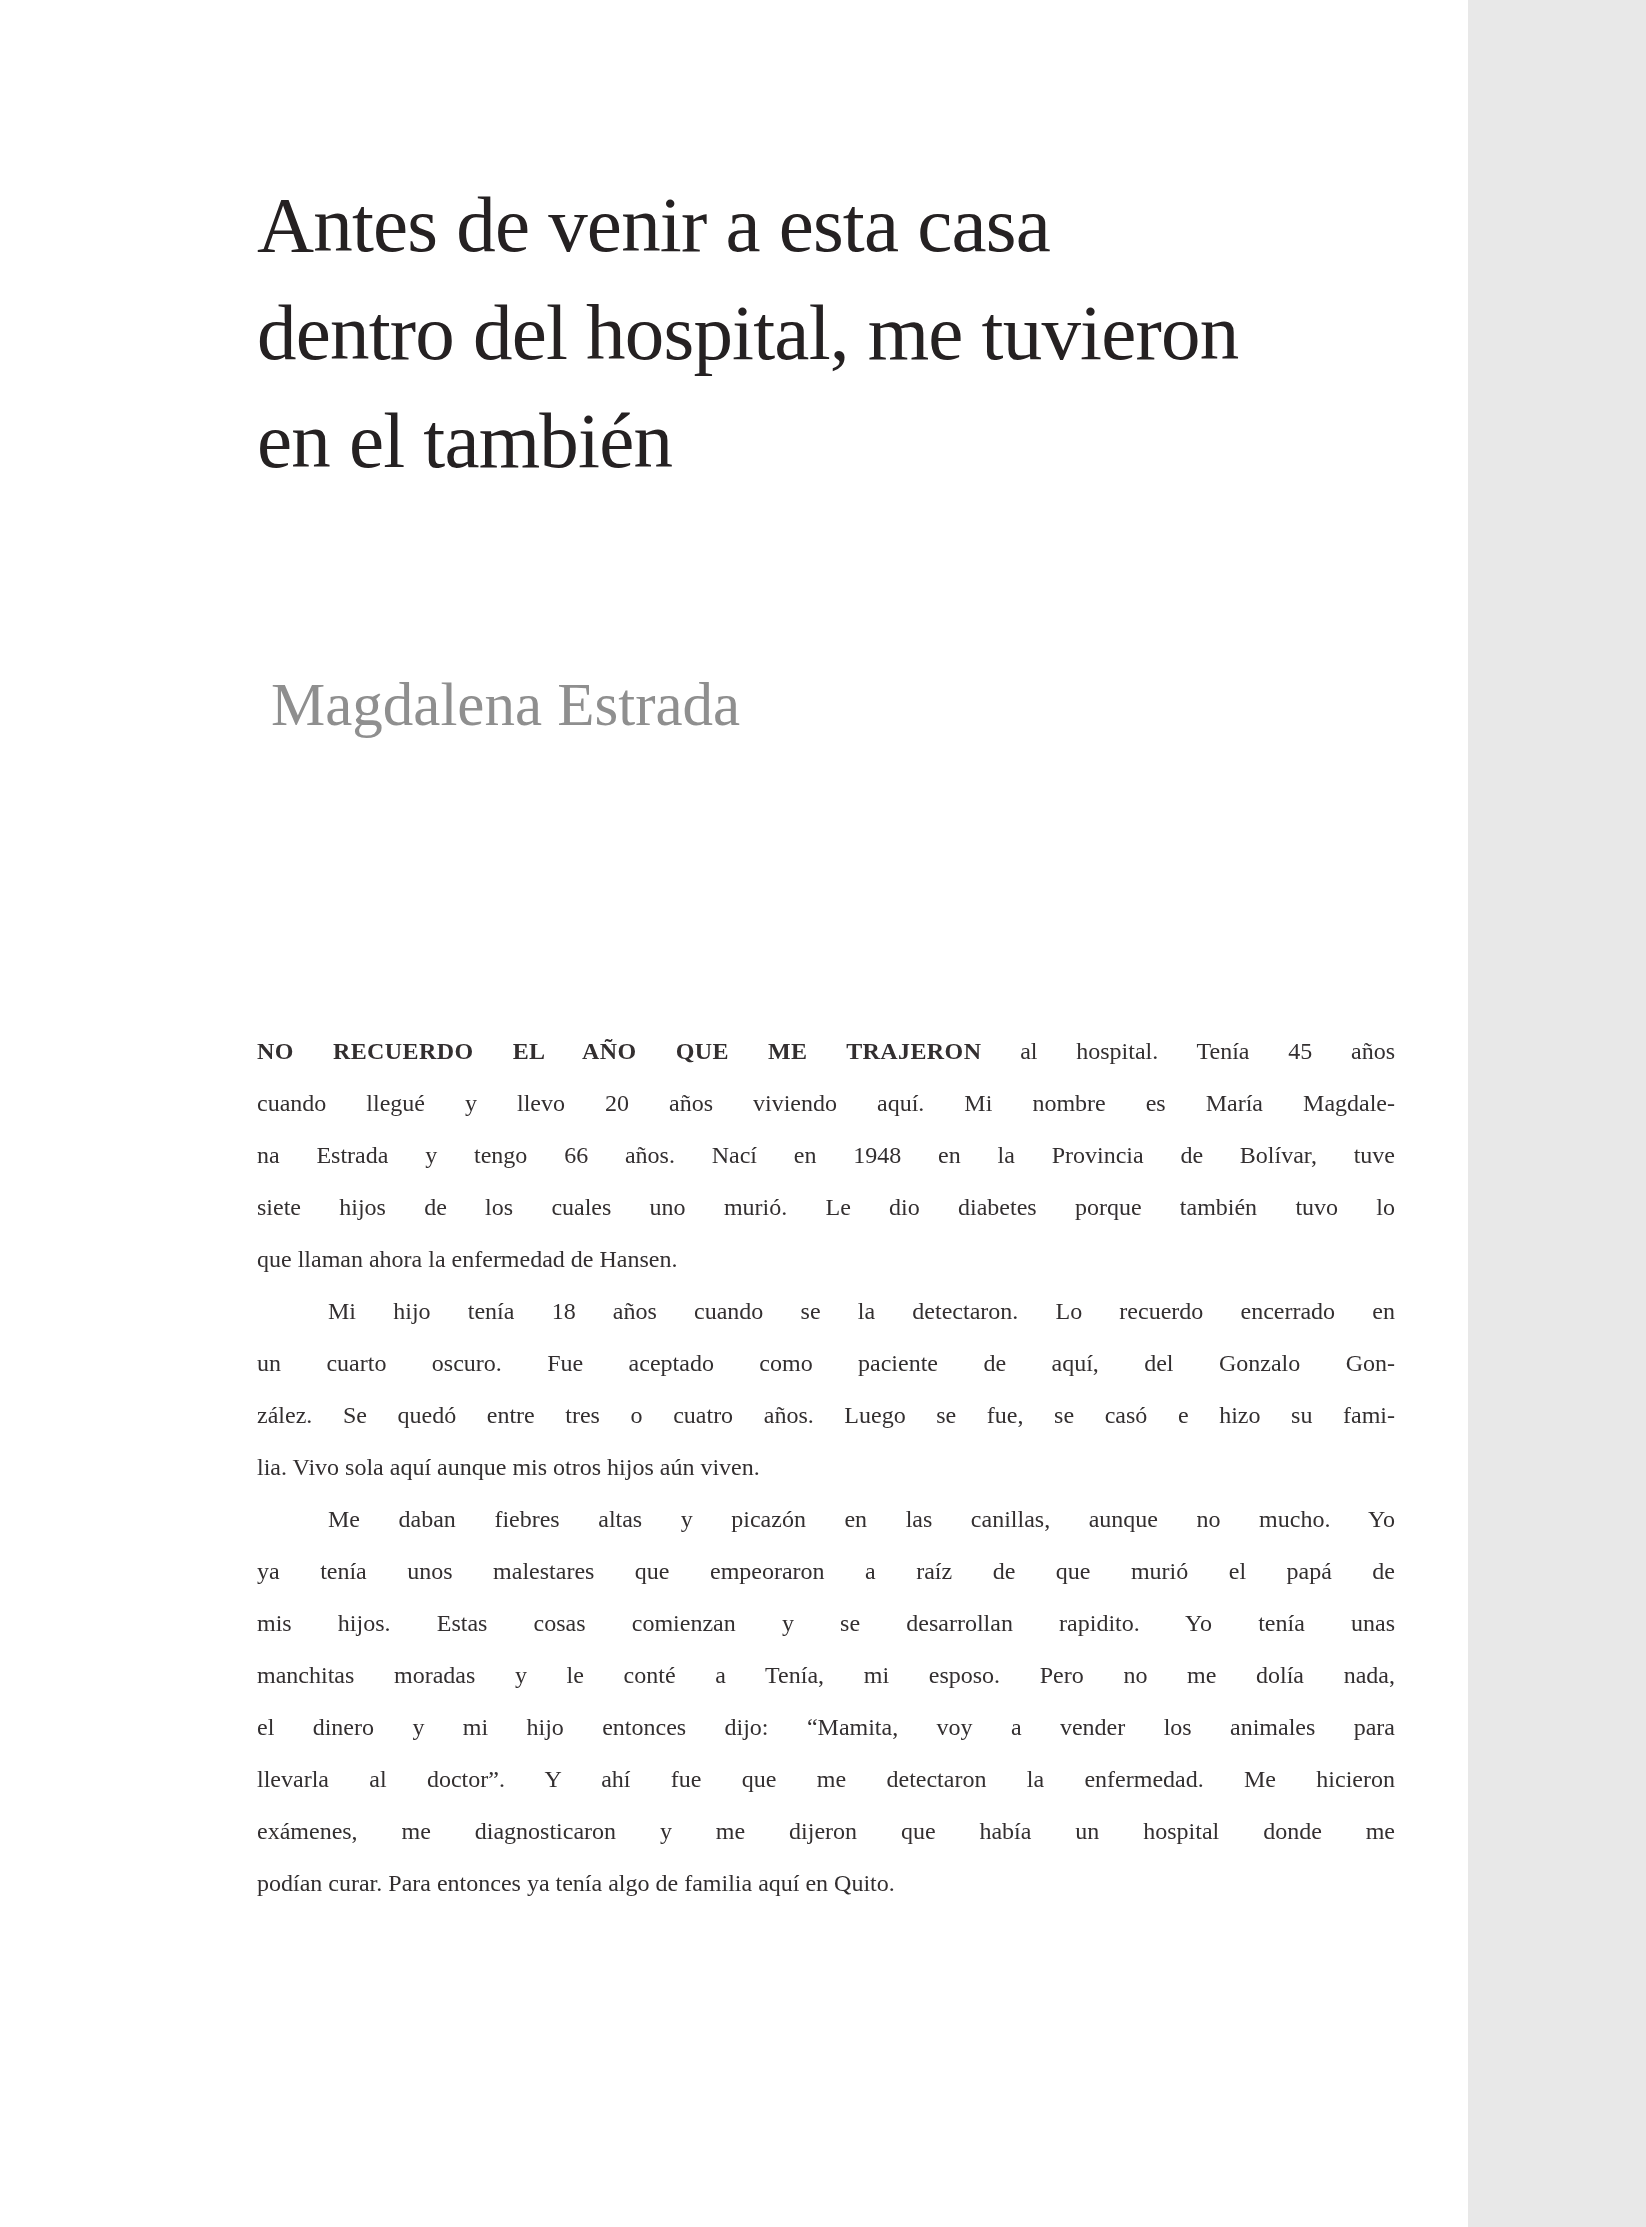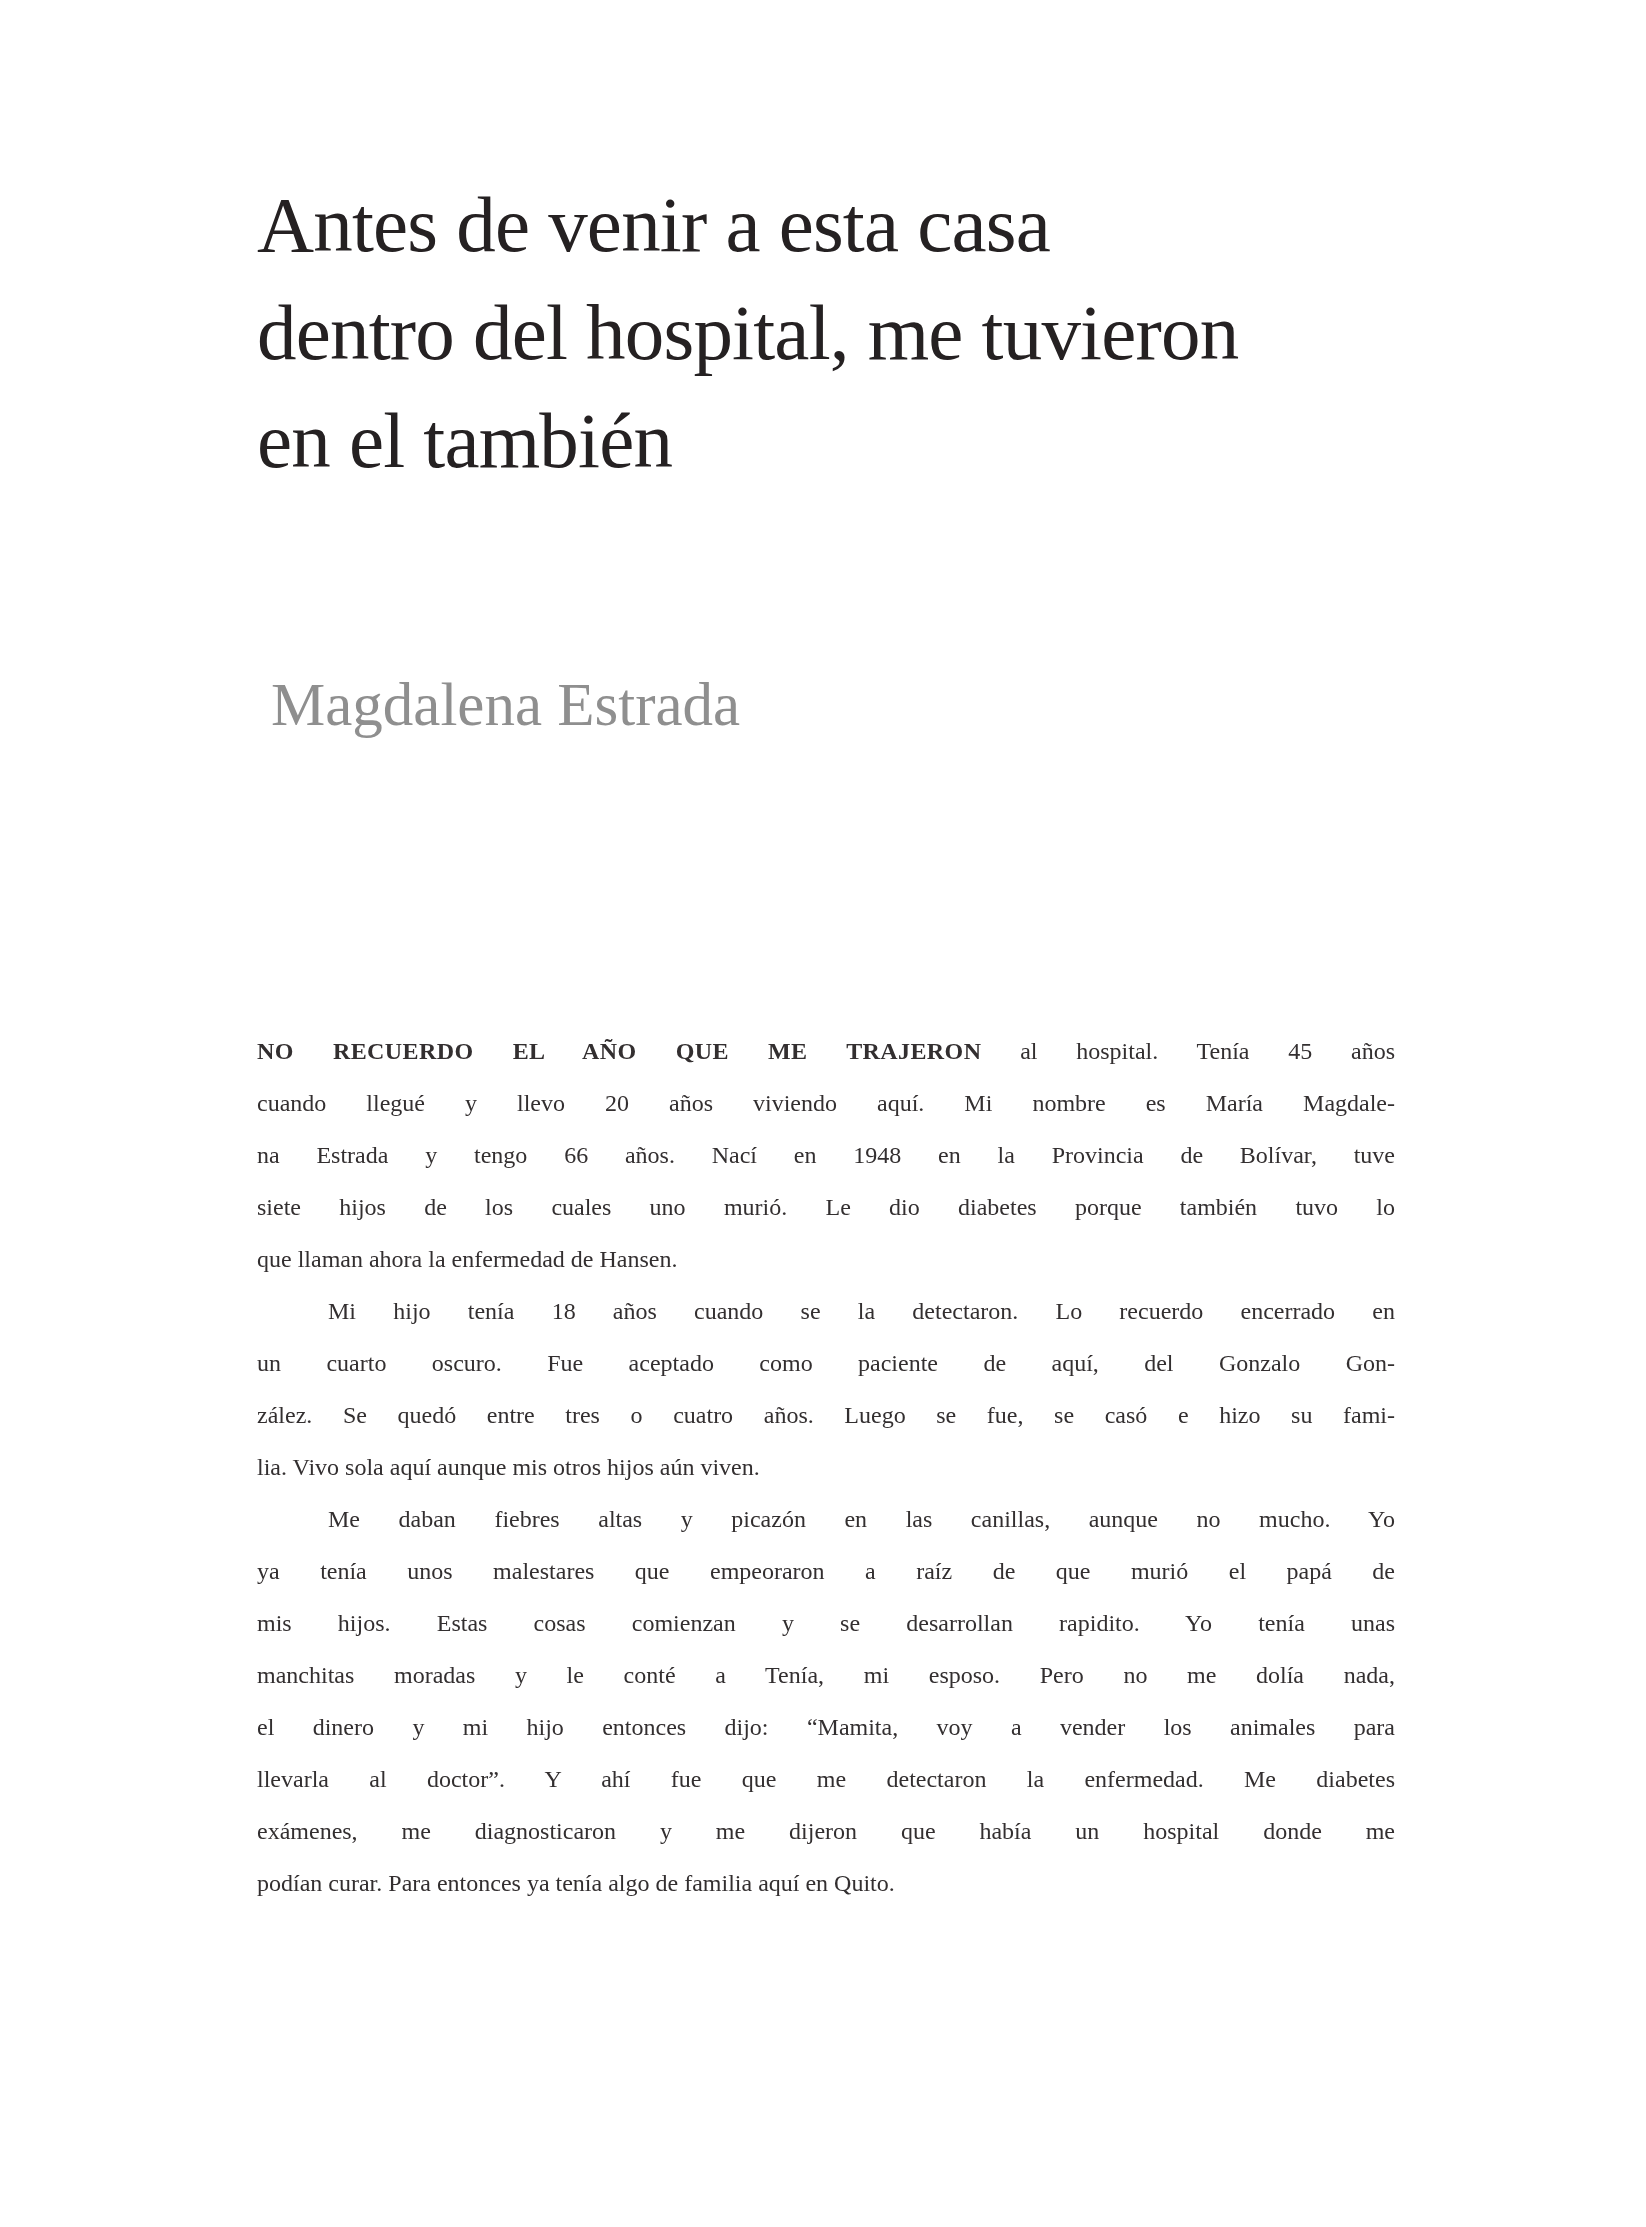--- a/index.html
+++ b/index.html
@@ -4,21 +4,21 @@
 <style>
   :root{
     --bg:#ffffff;
     --title-color:#252122;
     --author-color:#8f8f8f;
     --body-color:#332f30;
   }
   html,body{margin:0;padding:0;background:#e8e8e8;}
   .page{
     position:relative;
-    width:1646px;height:2227px;
+    width:1468px;height:2227px;
     background:var(--bg);
     overflow:hidden;
     font-family:"Liberation Serif","DejaVu Serif",serif;
   }
   .title{
     position:absolute;
     left:257px;top:171px;
     margin:0;
     font-size:79px;
     line-height:108px;
@@ -78,19 +78,19 @@
         <div class="line">un cuarto oscuro. Fue aceptado como paciente de aquí, del Gonzalo Gon-</div>
         <div class="line">zález. Se quedó entre tres o cuatro años. Luego se fue, se casó e hizo su fami-</div>
         <div class="line last">lia. Vivo sola aquí aunque mis otros hijos aún viven.</div>
       </div>
       <div class="para indent">
         <div class="line">Me daban fiebres altas y picazón en las canillas, aunque no mucho. Yo</div>
         <div class="line">ya tenía unos malestares que empeoraron a raíz de que murió el papá de</div>
         <div class="line">mis hijos. Estas cosas comienzan y se desarrollan rapidito. Yo tenía unas</div>
         <div class="line">manchitas moradas y le conté a Tenía, mi esposo. Pero no me dolía nada,</div>
         <div class="line">el dinero y mi hijo entonces dijo: “Mamita, voy a vender los animales para</div>
-        <div class="line">llevarla al doctor”. Y ahí fue que me detectaron la enfermedad. Me diabetes</div>
+        <div class="line">llevarla al doctor”. Y ahí fue que me detectaron la enfermedad. Me hicieron</div>
         <div class="line">exámenes, me diagnosticaron y me dijeron que había un hospital donde me</div>
         <div class="line last">podían curar. Para entonces ya tenía algo de familia aquí en Quito.</div>
       </div>
     </div>
 </div>
 
 
 </body></html>

